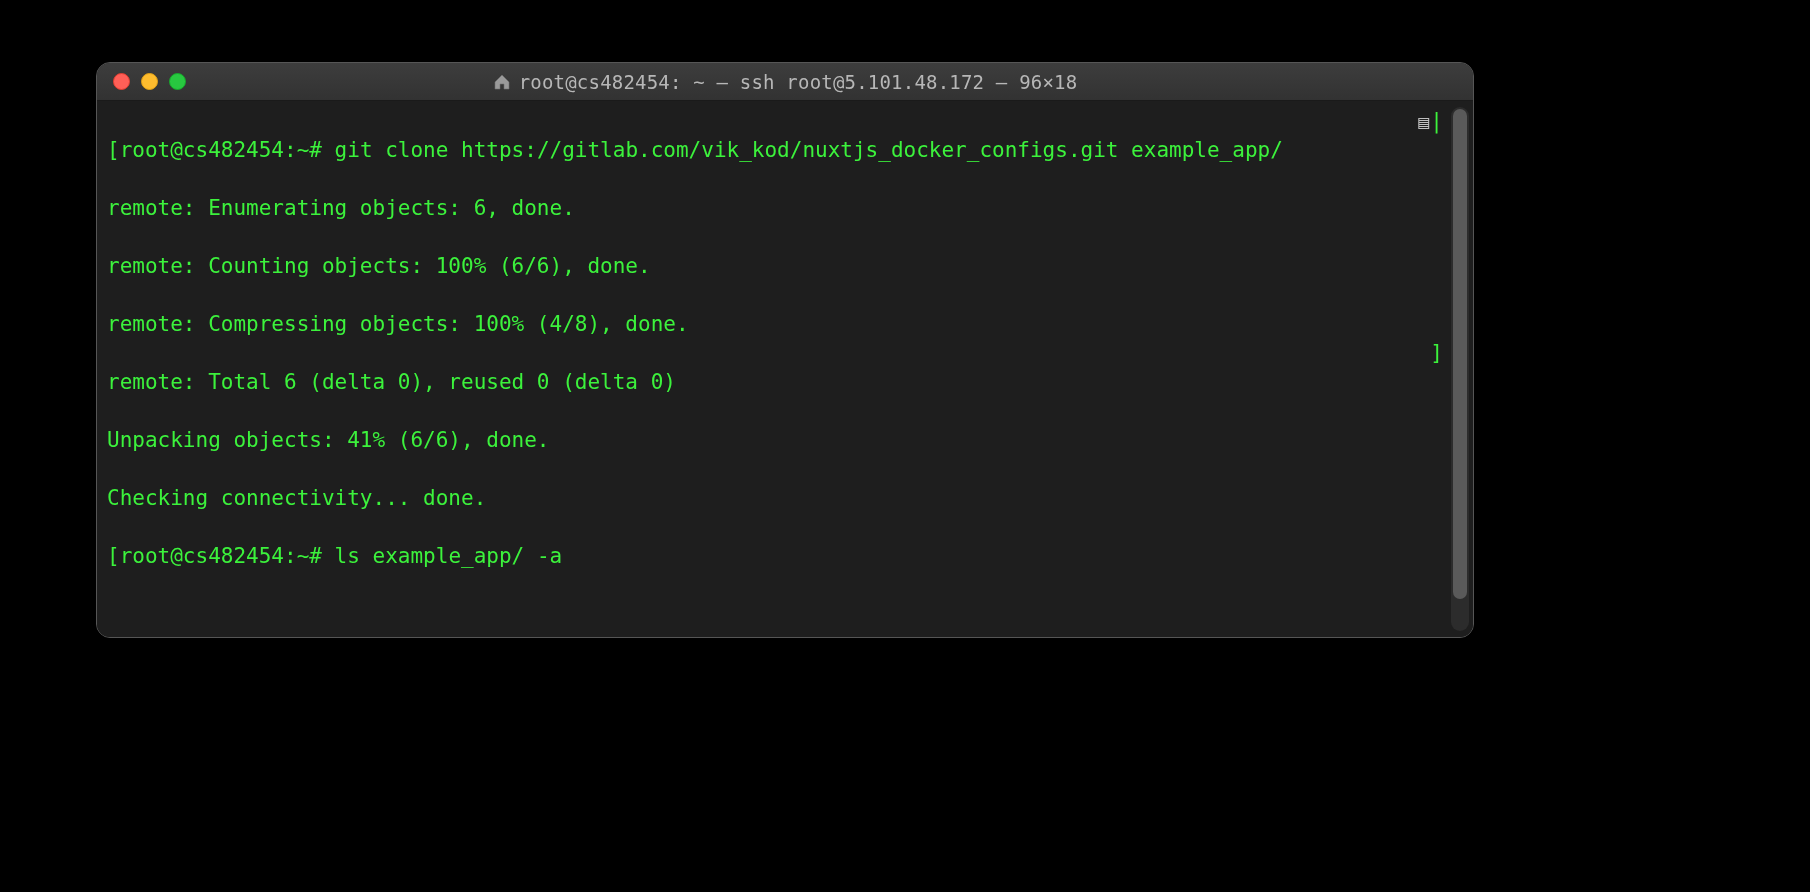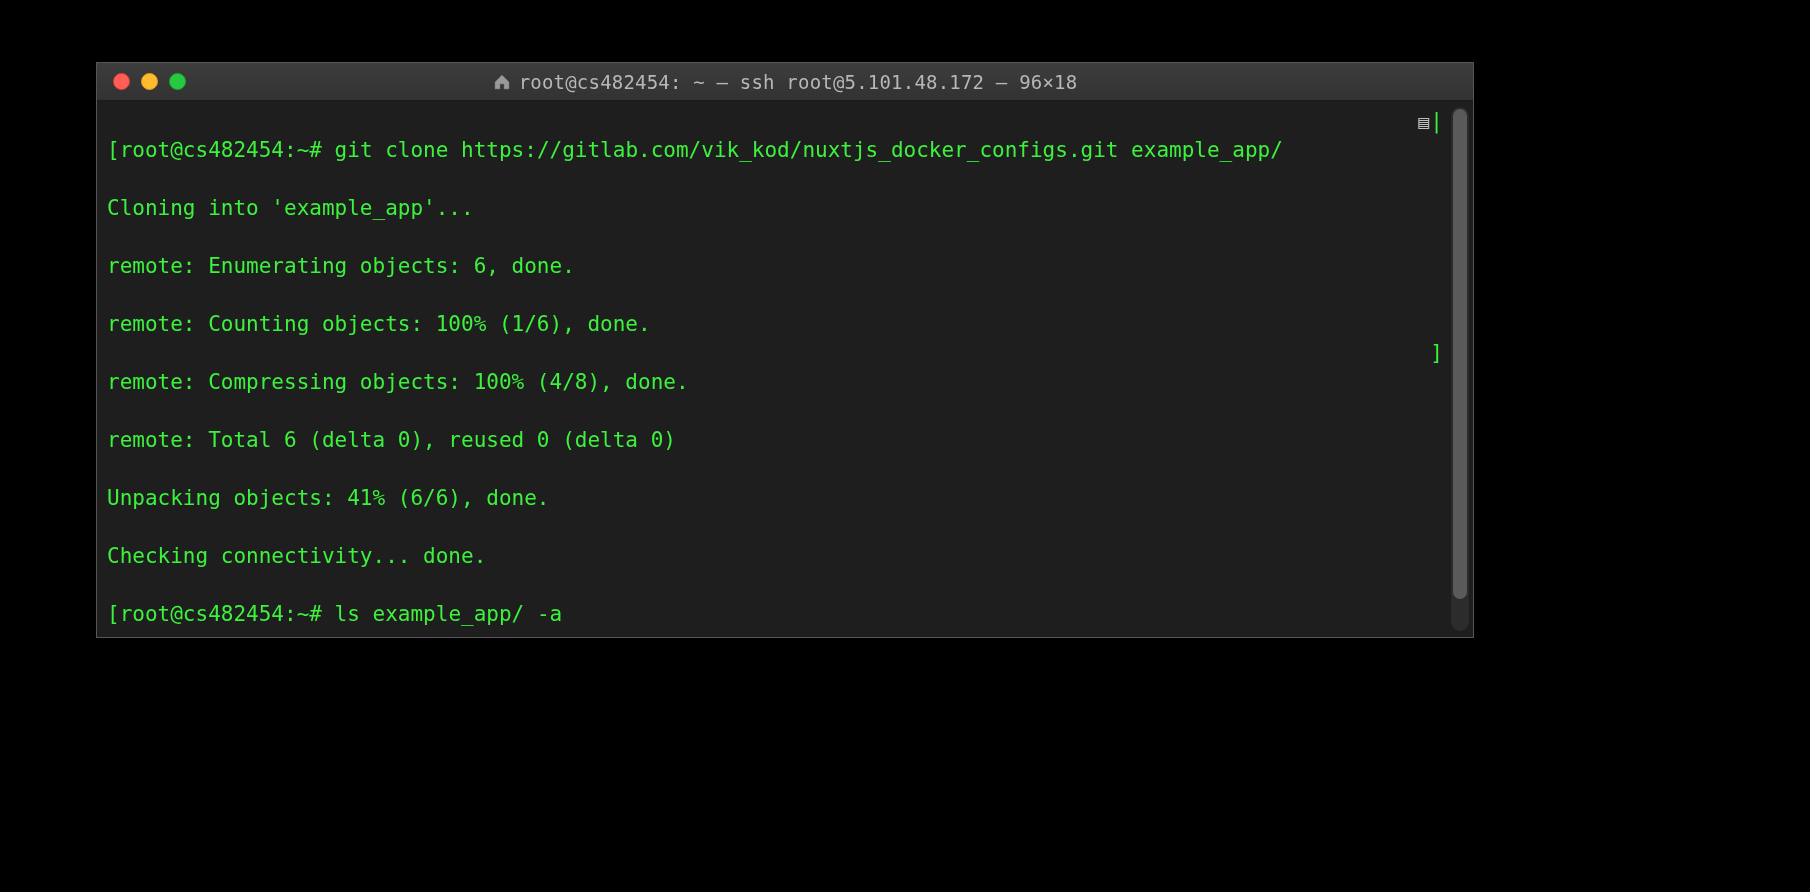--- a/index.html
+++ b/index.html
@@ -11,21 +11,21 @@
     overflow: hidden;
   }
   .window {
     position: absolute;
     left: 96px;
     top: 62px;
     width: 1378px;
     height: 576px;
     background: #1e1e1e;
     border: 1px solid #565656;
-    border-radius: 0;
+    border-radius: 14px;
     box-shadow: 0 20px 60px rgba(0,0,0,0.8), 0 0 0 1px rgba(0,0,0,0.4);
     display: flex;
     flex-direction: column;
     overflow: hidden;
   }
   .titlebar {
     height: 38px;
     background: linear-gradient(#3d3d3d, #323232);
     border-bottom: 1px solid #1a1a1a;
     display: flex;
@@ -135,23 +135,22 @@
           <path d="M2 8 L9 1 L16 8 L16 15 L11 15 L11 10 L7 10 L7 15 L2 15 Z" fill="#9a9a9a" stroke="#6f6f6f" stroke-width="0.6"></path>
         </svg>
       </span>
       <span class="title-text">root@cs482454: ~ — ssh root@5.101.48.172 — 96×18</span>
     </div>
   </div>
 
   <div class="term-body">
     <div class="term-content">
 <span class="line"><span class="dim-bracket">[</span><span class="green">root@cs482454:~#</span> <span class="green">git clone https://gitlab.com/vik_kod/nuxtjs_docker_configs.git example_app/</span></span>
-<span class="line green">Cloning into 'example_app'...</span>
 <span class="line green">remote: Enumerating objects: 6, done.</span>
-<span class="line green">remote: Counting objects: 100% (1/6), done.</span>
+<span class="line green">remote: Counting objects: 100% (6/6), done.</span>
 <span class="line green">remote: Compressing objects: 100% (4/8), done.</span>
 <span class="line green">remote: Total 6 (delta 0), reused 0 (delta 0)</span>
 <span class="line green">Unpacking objects: 41% (6/6), done.</span>
 <span class="line green">Checking connectivity... done.</span>
 <span class="line"><span class="dim-bracket">[</span><span class="green">root@cs482454:~#</span> <span class="green">ls example_app/ -a</span></span>
 
 
     </div>
 
     <span class="side-glyph-right" style="top:6px;">|</span>

